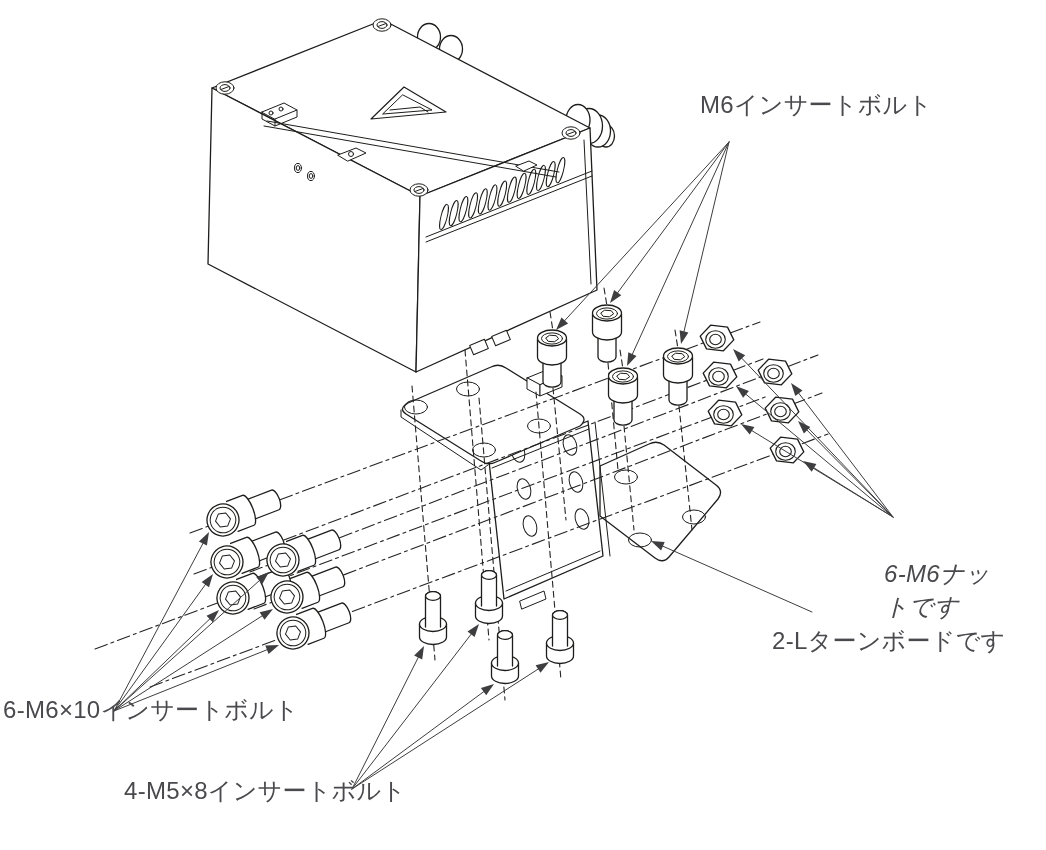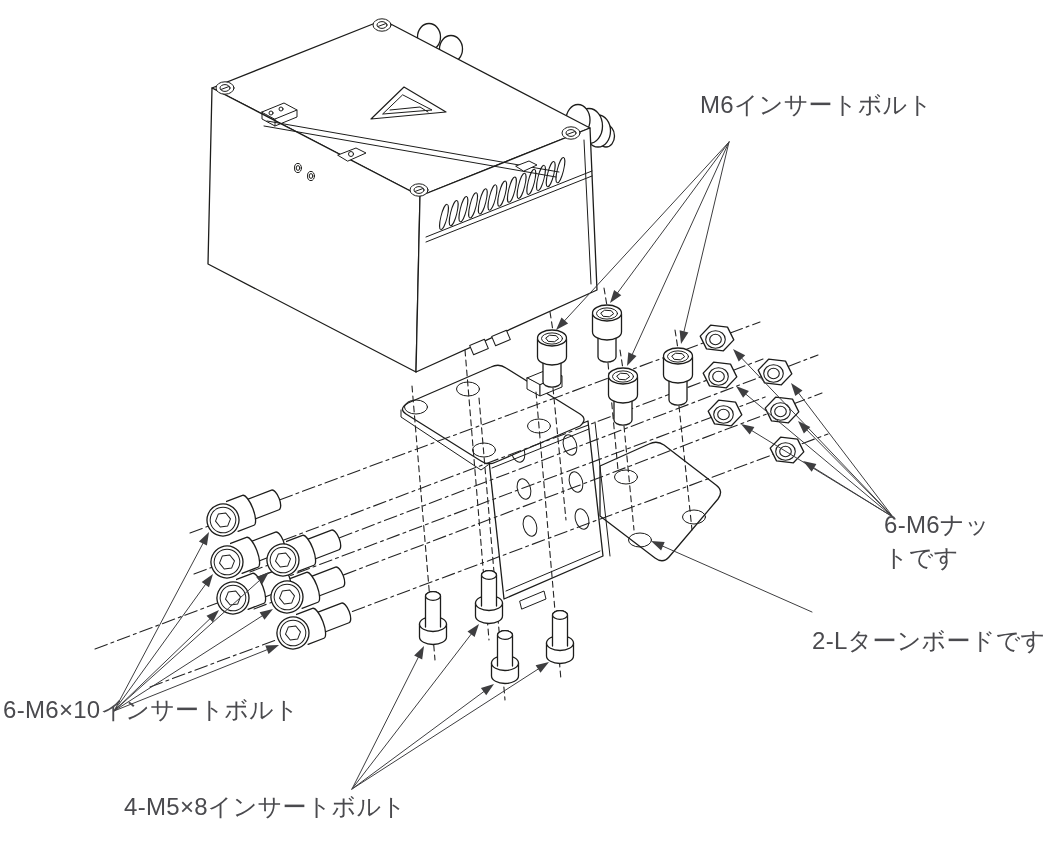--- a/index.html
+++ b/index.html
@@ -305,20 +305,20 @@
         <polygon fill="#3e3e40" stroke="none" points="798,421 810.3,427.1 803.9,433.4"></polygon>
         <path d="M 893,517 L 808.1,464.2"></path>
         <polygon fill="#3e3e40" stroke="none" points="803,461 816.4,464.0 811.7,471.7"></polygon>
         <path d="M 812,612 L 656.5,543.4"></path>
         <polygon fill="#3e3e40" stroke="none" points="651,541 664.7,542.1 661.1,550.4"></polygon>
       </g>
     </svg>
 
   <div class="callout-label" id="label-m6" style="left:700px;top:90px;">M6インサートボルト</div>
 
-  <div class="callout-label" id="label-nut" style="left:884px;top:508px;">6-M6ナットです</div>
-
-  <div class="callout-label" id="label-2l" style="left:812px;top:626px;">2-Lターンボードです</div>
+  <div class="callout-label" id="label-nut" style="left:884px;top:557px;font-style:italic;">6-M6ナットです</div>
+
+  <div class="callout-label" id="label-2l" style="left:772px;top:626px;">2-Lターンボードです</div>
 
   <div class="callout-label" id="label-m6x10" style="left:3px;top:695px;">6-M6×10インサートボルト</div>
 
-  <div class="callout-label" id="label-m5x8" style="left:124px;top:792px;">4-M5×8インサートボルト</div>
+  <div class="callout-label" id="label-m5x8" style="left:124px;top:776px;">4-M5×8インサートボルト</div>
 </div>
 
 </body></html>

